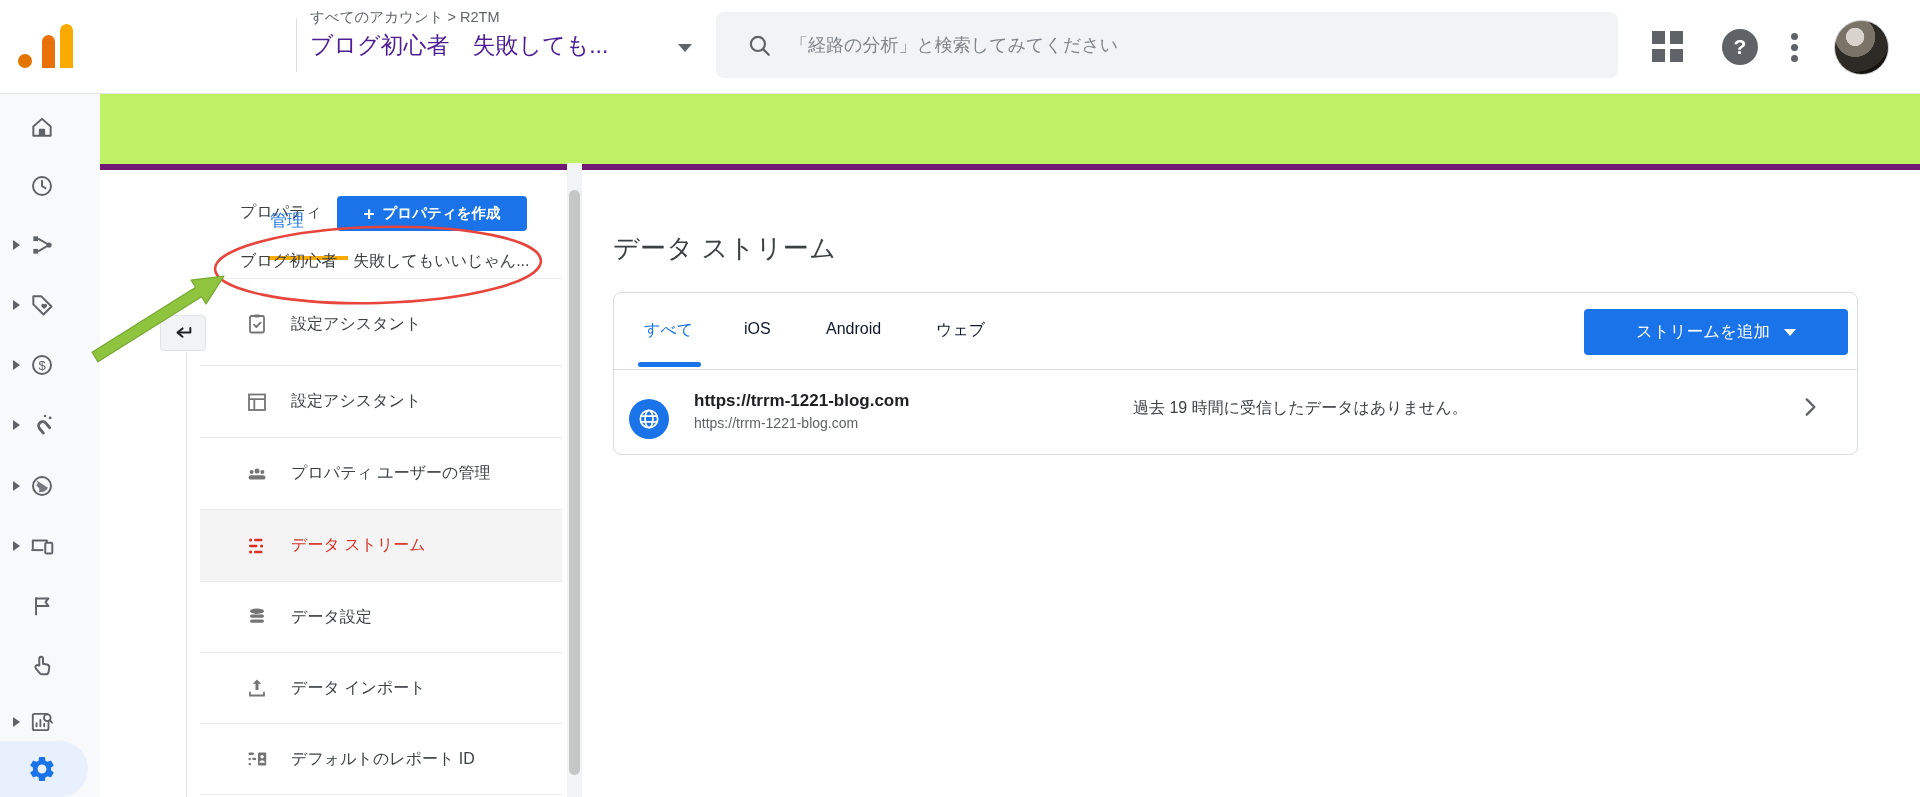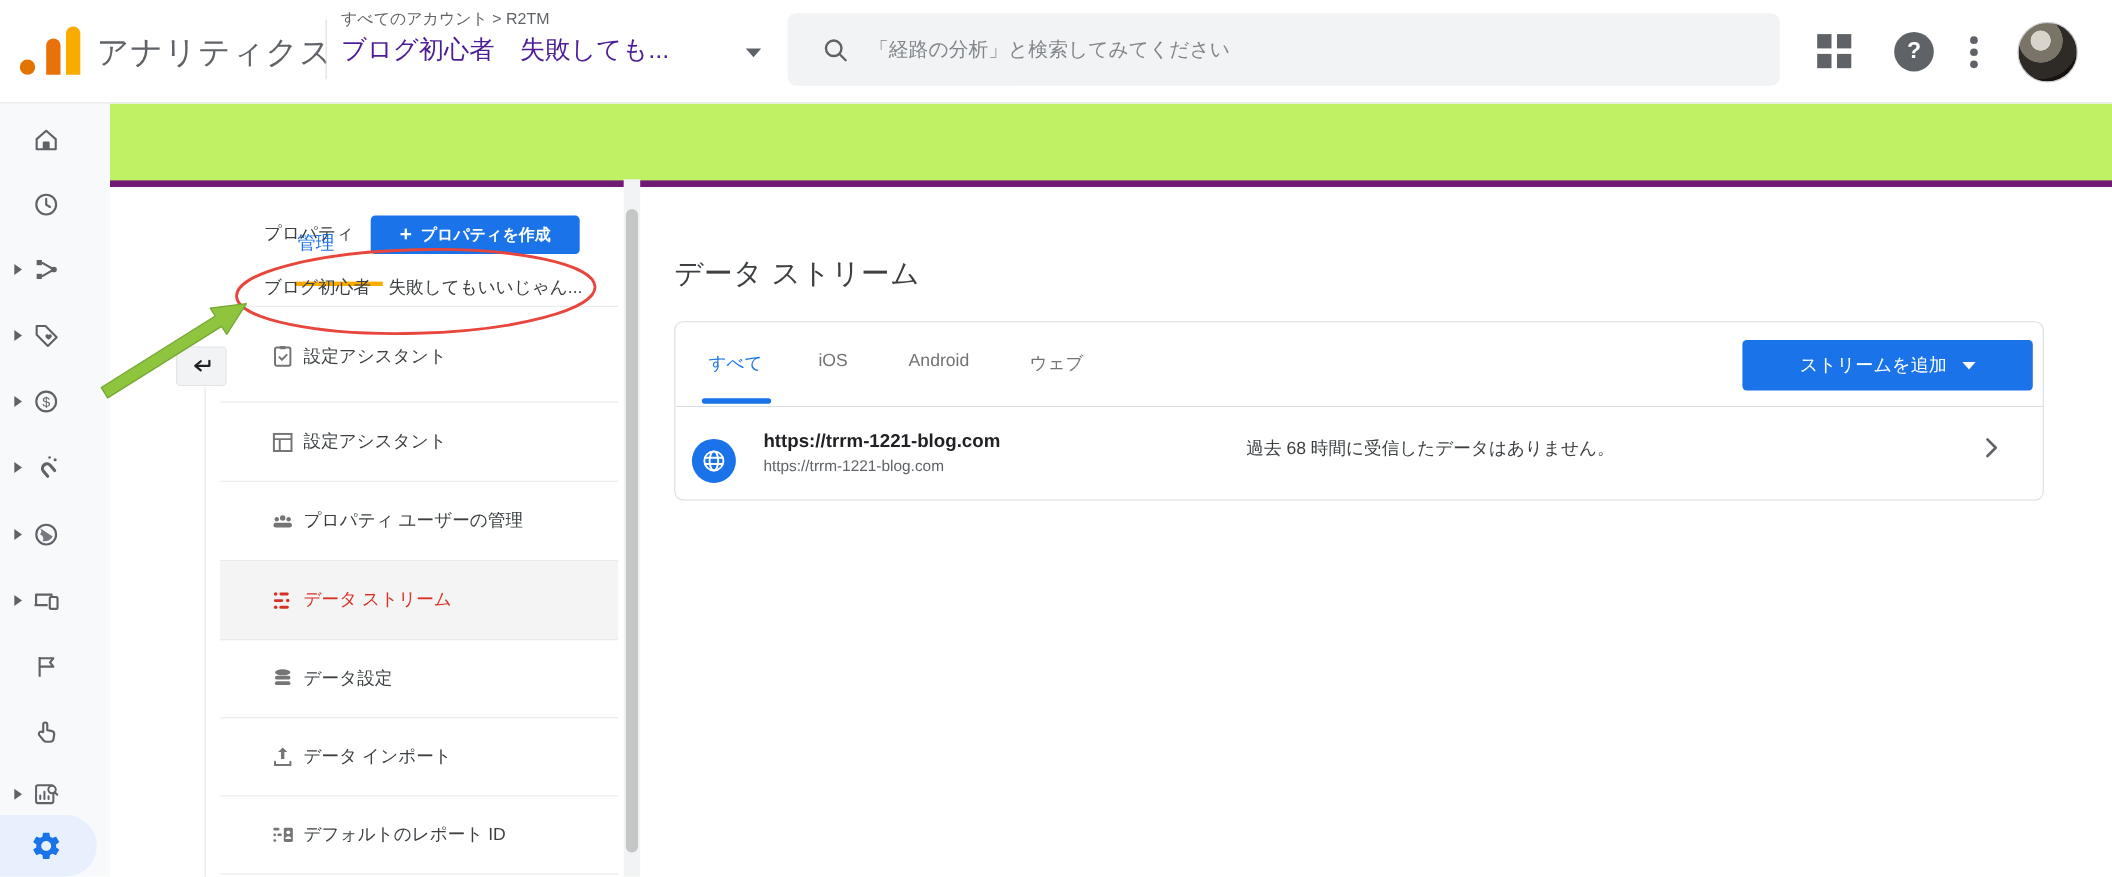--- a/index.html
+++ b/index.html
@@ -44,31 +44,31 @@
   .tab-underline { left:168px; top:162px; width:80px; height:4px; background:#f9ab00; }
 
   
   .back-btn { left:160px; top:315px; width:46px; height:36px; background:#f1f3f4; border:1px solid #e1e3e5; border-radius:4px; display:flex; align-items:center; justify-content:center; color:#202124; }
   .col-vdiv { left:186px; top:352px; width:1px; height:445px; background:#e3e5e8; }
   .prop-label { left:240px; top:202px; font-size:16px; color:#3c4043; }
   .create-btn { left:337px; top:196px; width:190px; height:35px; background:#1a73e8; border-radius:4px; color:#fff; font-size:14.5px; font-weight:bold; display:flex; align-items:center; justify-content:center; gap:8px; cursor:pointer; }
   .create-plus { font-size:19px; font-weight:bold; line-height:1; }
   .prop-name { left:240px; top:251px; font-size:16px; color:#3c4043; }
   .menu-top-div { left:200px; top:278px; width:362px; height:1px; background:#e8eaed; }
-  .menu-row { position:absolute; left:200px; width:362px; display:flex; align-items:center; gap:7px; padding-left:45px; border-bottom:1px solid #e8eaed; color:#3c4043; font-size:16px; cursor:pointer; }
+  .menu-row { position:absolute; left:200px; width:362px; display:flex; align-items:center; gap:22px; padding-left:45px; border-bottom:1px solid #e8eaed; color:#3c4043; font-size:16px; cursor:pointer; }
   .menu-row .mi { width:24px; height:24px; color:#757575; flex:0 0 auto; }
   .menu-row.active { background:#f4f4f4; color:#d93025; }
   .menu-row.active .mi { color:#d93025; }
   .scroll-track { left:567px; top:163px; width:15px; height:634px; background:#f1f3f4; }
   .scroll-thumb { left:569px; top:190px; width:11px; height:585px; background:#c4c7c5; border-radius:6px; }
 
   
   .page-title { left:613px; top:231px; font-size:26px; color:#3c4043; letter-spacing:0.5px; }
   .card { left:613px; top:292px; width:1245px; height:163px; background:#fff; border:1px solid #dadce0; border-radius:8px; }
-  .card .stab { position:absolute; top:27px; font-size:16px; color:#737373; cursor:pointer; }
+  .card .stab { position:absolute; top:27px; font-size:16px; color:#0f172a; cursor:pointer; }
   .stab.active { color:#1a73e8; }
   .stab-underline { position:absolute; left:24px; top:69px; width:63px; height:5px; border-radius:3px; background:#1a73e8; }
   .card-div { position:absolute; left:0; top:76px; width:100%; height:1px; background:#dadce0; }
   .add-btn { position:absolute; left:970px; top:16px; width:264px; height:46px; background:#1a73e8; border-radius:4px; color:#fff; font-size:16.5px; display:flex; align-items:center; justify-content:center; gap:14px; cursor:pointer; }
   .add-caret { width:0; height:0; border-left:6px solid transparent; border-right:6px solid transparent; border-top:7px solid #fff; }
   .stream-row { position:absolute; left:0; top:77px; width:100%; height:85px; cursor:pointer;text-align:center; }
   .globe-badge { position:absolute; left:15px; top:29px; width:40px; height:40px; border-radius:50%; background:#1a73e8; display:flex; align-items:center; justify-content:center; }
   .stream-url { position:absolute; left:80px; top:21px; font-size:17px; font-weight:bold; color:#202124; }
   .stream-suburl { position:absolute; left:80px; top:45px; font-size:14px; color:#5f6368; }
   .stream-status { position:absolute; left:519px; top:28px; font-size:16px; color:#3c4043; }
@@ -79,21 +79,20 @@
 </style>
 </head>
 <body>
 
 <div id="app">
 
   <div class="abs header">
     <div class="abs logo-dot"></div>
     <div class="abs logo-mid"></div>
     <div class="abs logo-tall"></div>
-    <div class="abs product-name">アナリティクス</div>
     <div class="abs header-vdiv"></div>
     <div class="abs breadcrumb">すべてのアカウント &gt; R2TM</div>
     <div class="abs prop-switcher">ブログ初心者　失敗しても...</div>
     <div class="abs switch-caret"></div>
 
     <div class="abs searchbar">
       <svg width="26" height="26" viewBox="0 0 24 24" fill="none" stroke="#5f6368" stroke-width="2" stroke-linecap="round">
         <circle cx="11" cy="11" r="6.5"></circle>
           <path d="M15.8 15.8 L21 21"></path>
       </svg>
@@ -297,21 +296,21 @@
     <div class="stream-row">
       <div class="globe-badge">
         <svg width="26" height="26" viewBox="0 0 24 24" fill="none" stroke="#fff" stroke-width="1.6">
             <circle cx="12" cy="12" r="8"></circle>
             <ellipse cx="12" cy="12" rx="3.6" ry="8"></ellipse>
             <path d="M4.4 9.4 h15.2 M4.4 14.6 h15.2"></path>
           </svg>
       </div>
       <div class="stream-url">https://trrm-1221-blog.com</div>
       <div class="stream-suburl">https://trrm-1221-blog.com</div>
-      <div class="stream-status">過去 68 時間に受信したデータはありません。</div>
+      <div class="stream-status">過去 19 時間に受信したデータはありません。</div>
       <svg class="row-chevron" viewBox="0 0 24 24" fill="none" stroke="currentColor" stroke-width="2.2" stroke-linecap="round" stroke-linejoin="round">
           <path d="M9 5 l7 7 -7 7"></path>
         </svg>
     </div>
   </div>
 
   <svg class="abs annot" viewBox="0 0 1920 797">
     <ellipse cx="378" cy="265" rx="163" ry="38" fill="none" stroke="#e8453c" stroke-width="2.6" transform="rotate(-1.5 378 265)"></ellipse>
     <polygon points="92.1,352.3 195.7,287.3 191.1,280.1 224,276 206.1,303.9 201.5,296.7 97.9,361.7" fill="#8fc43f" stroke="#76a832" stroke-width="1.2" stroke-linejoin="round"></polygon>
   </svg>

